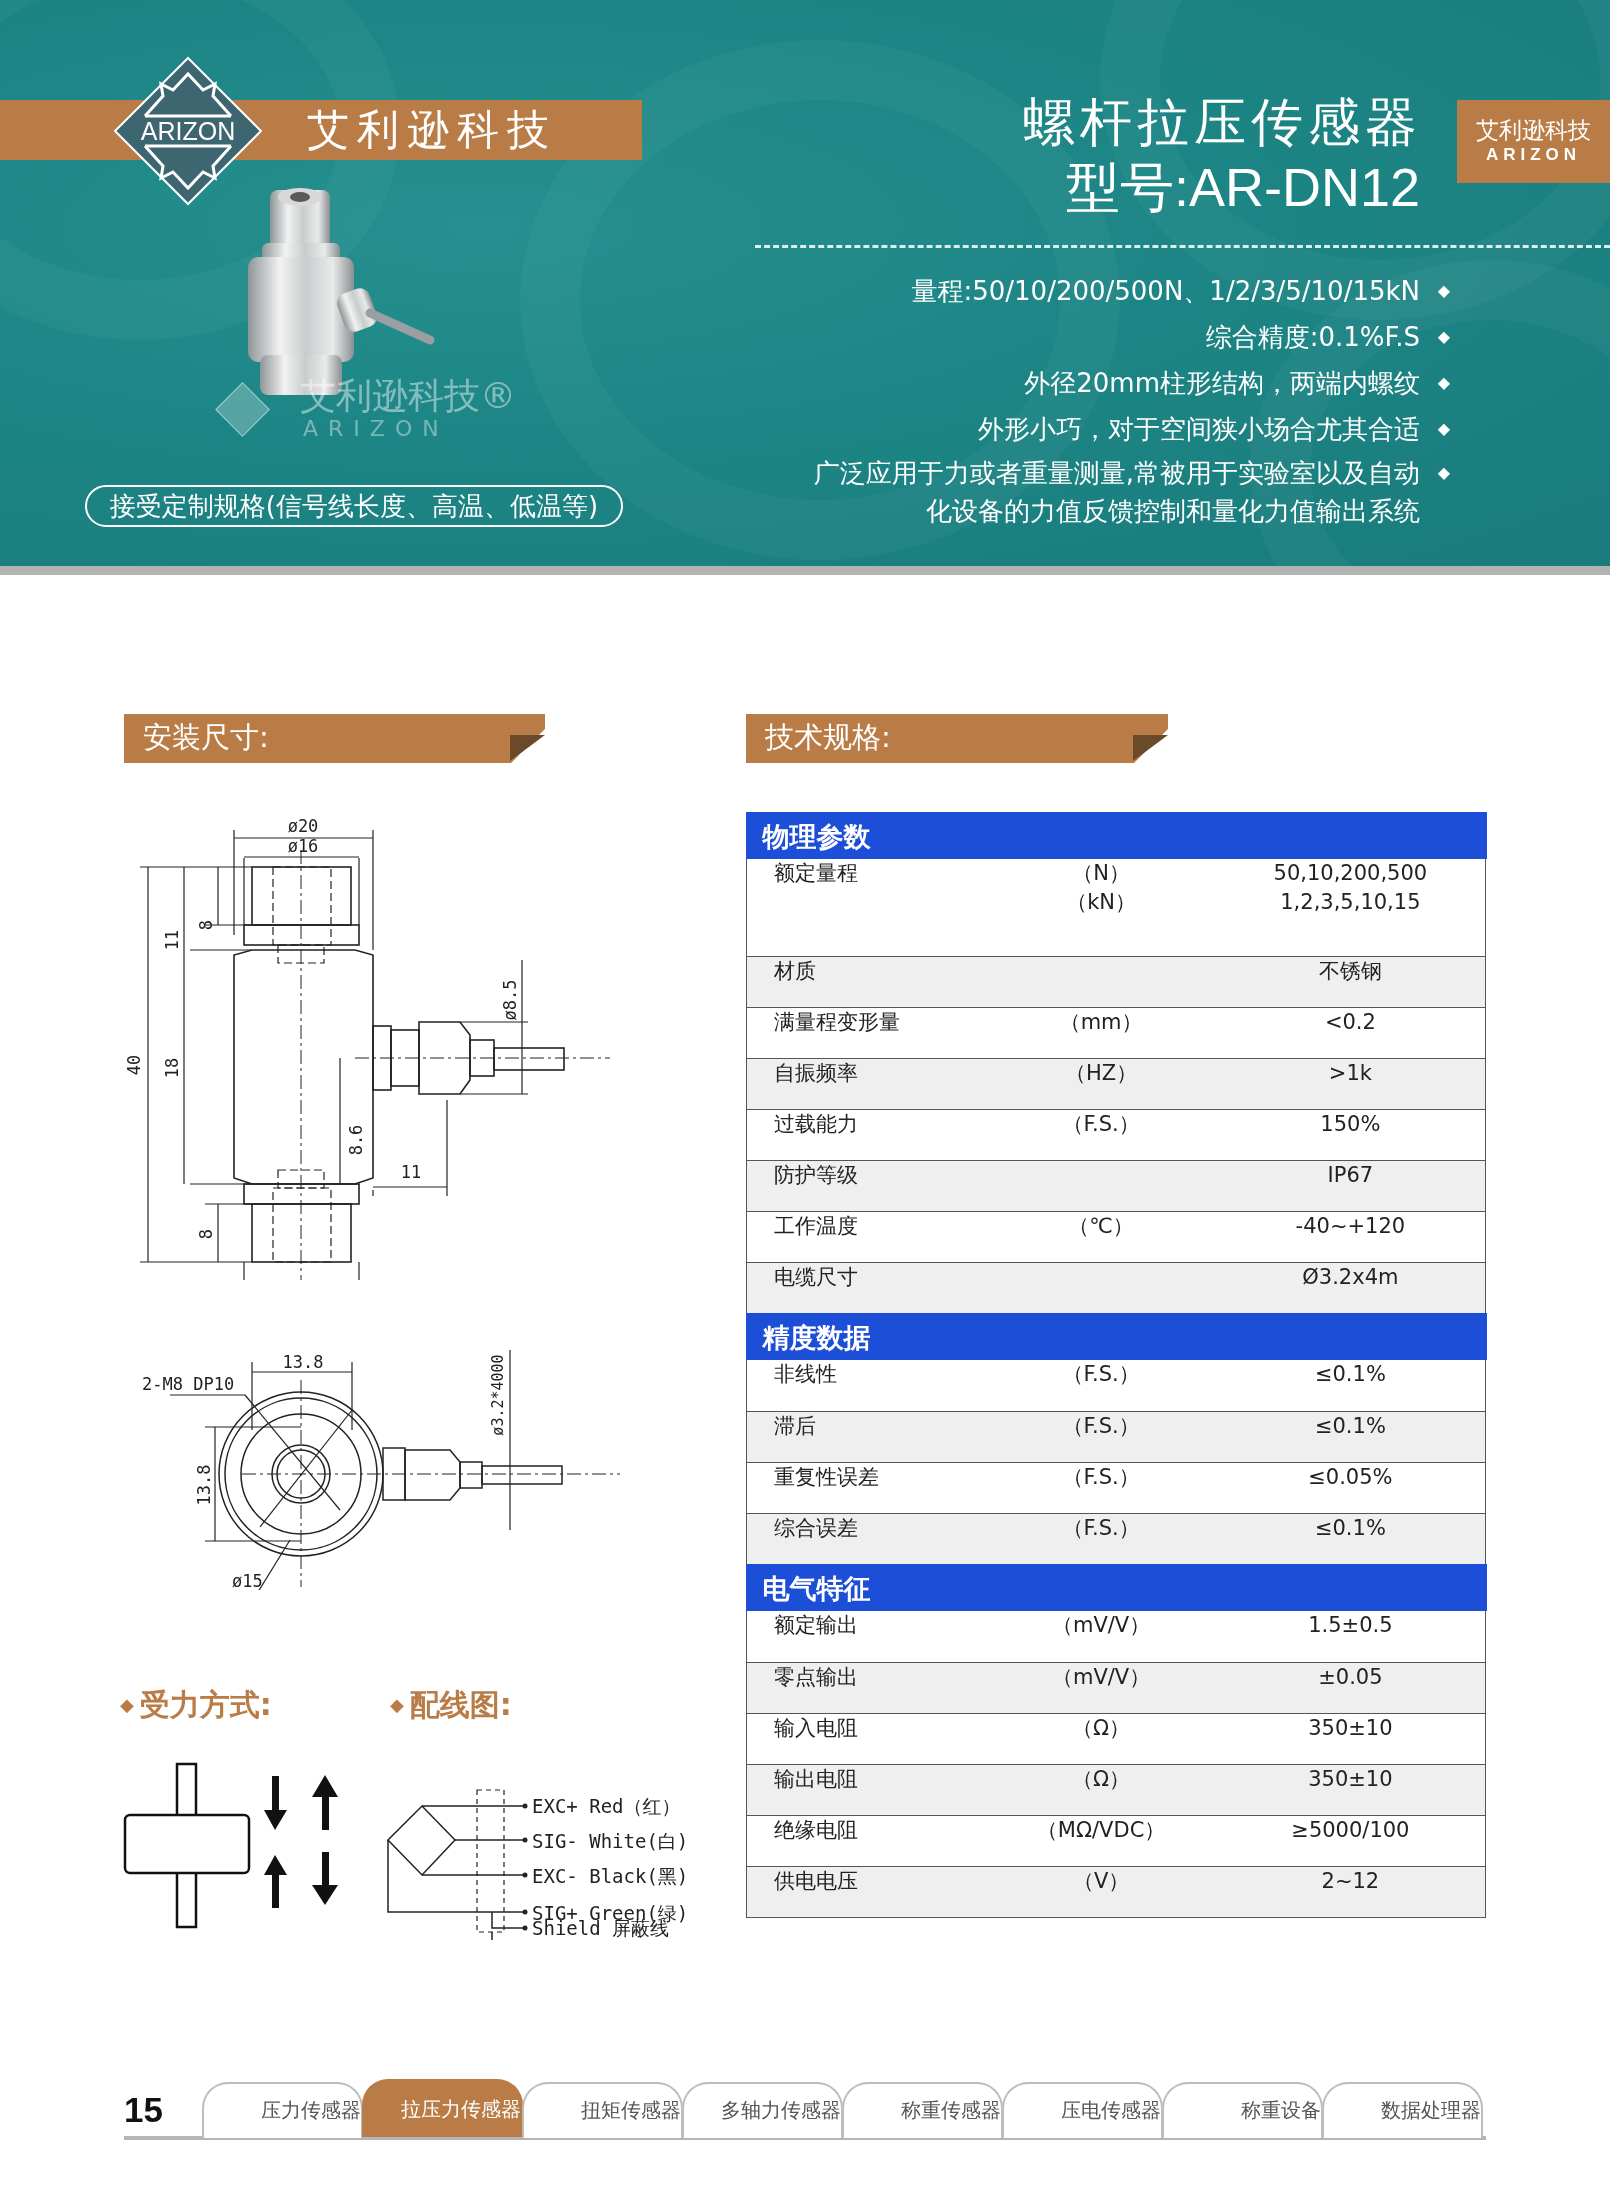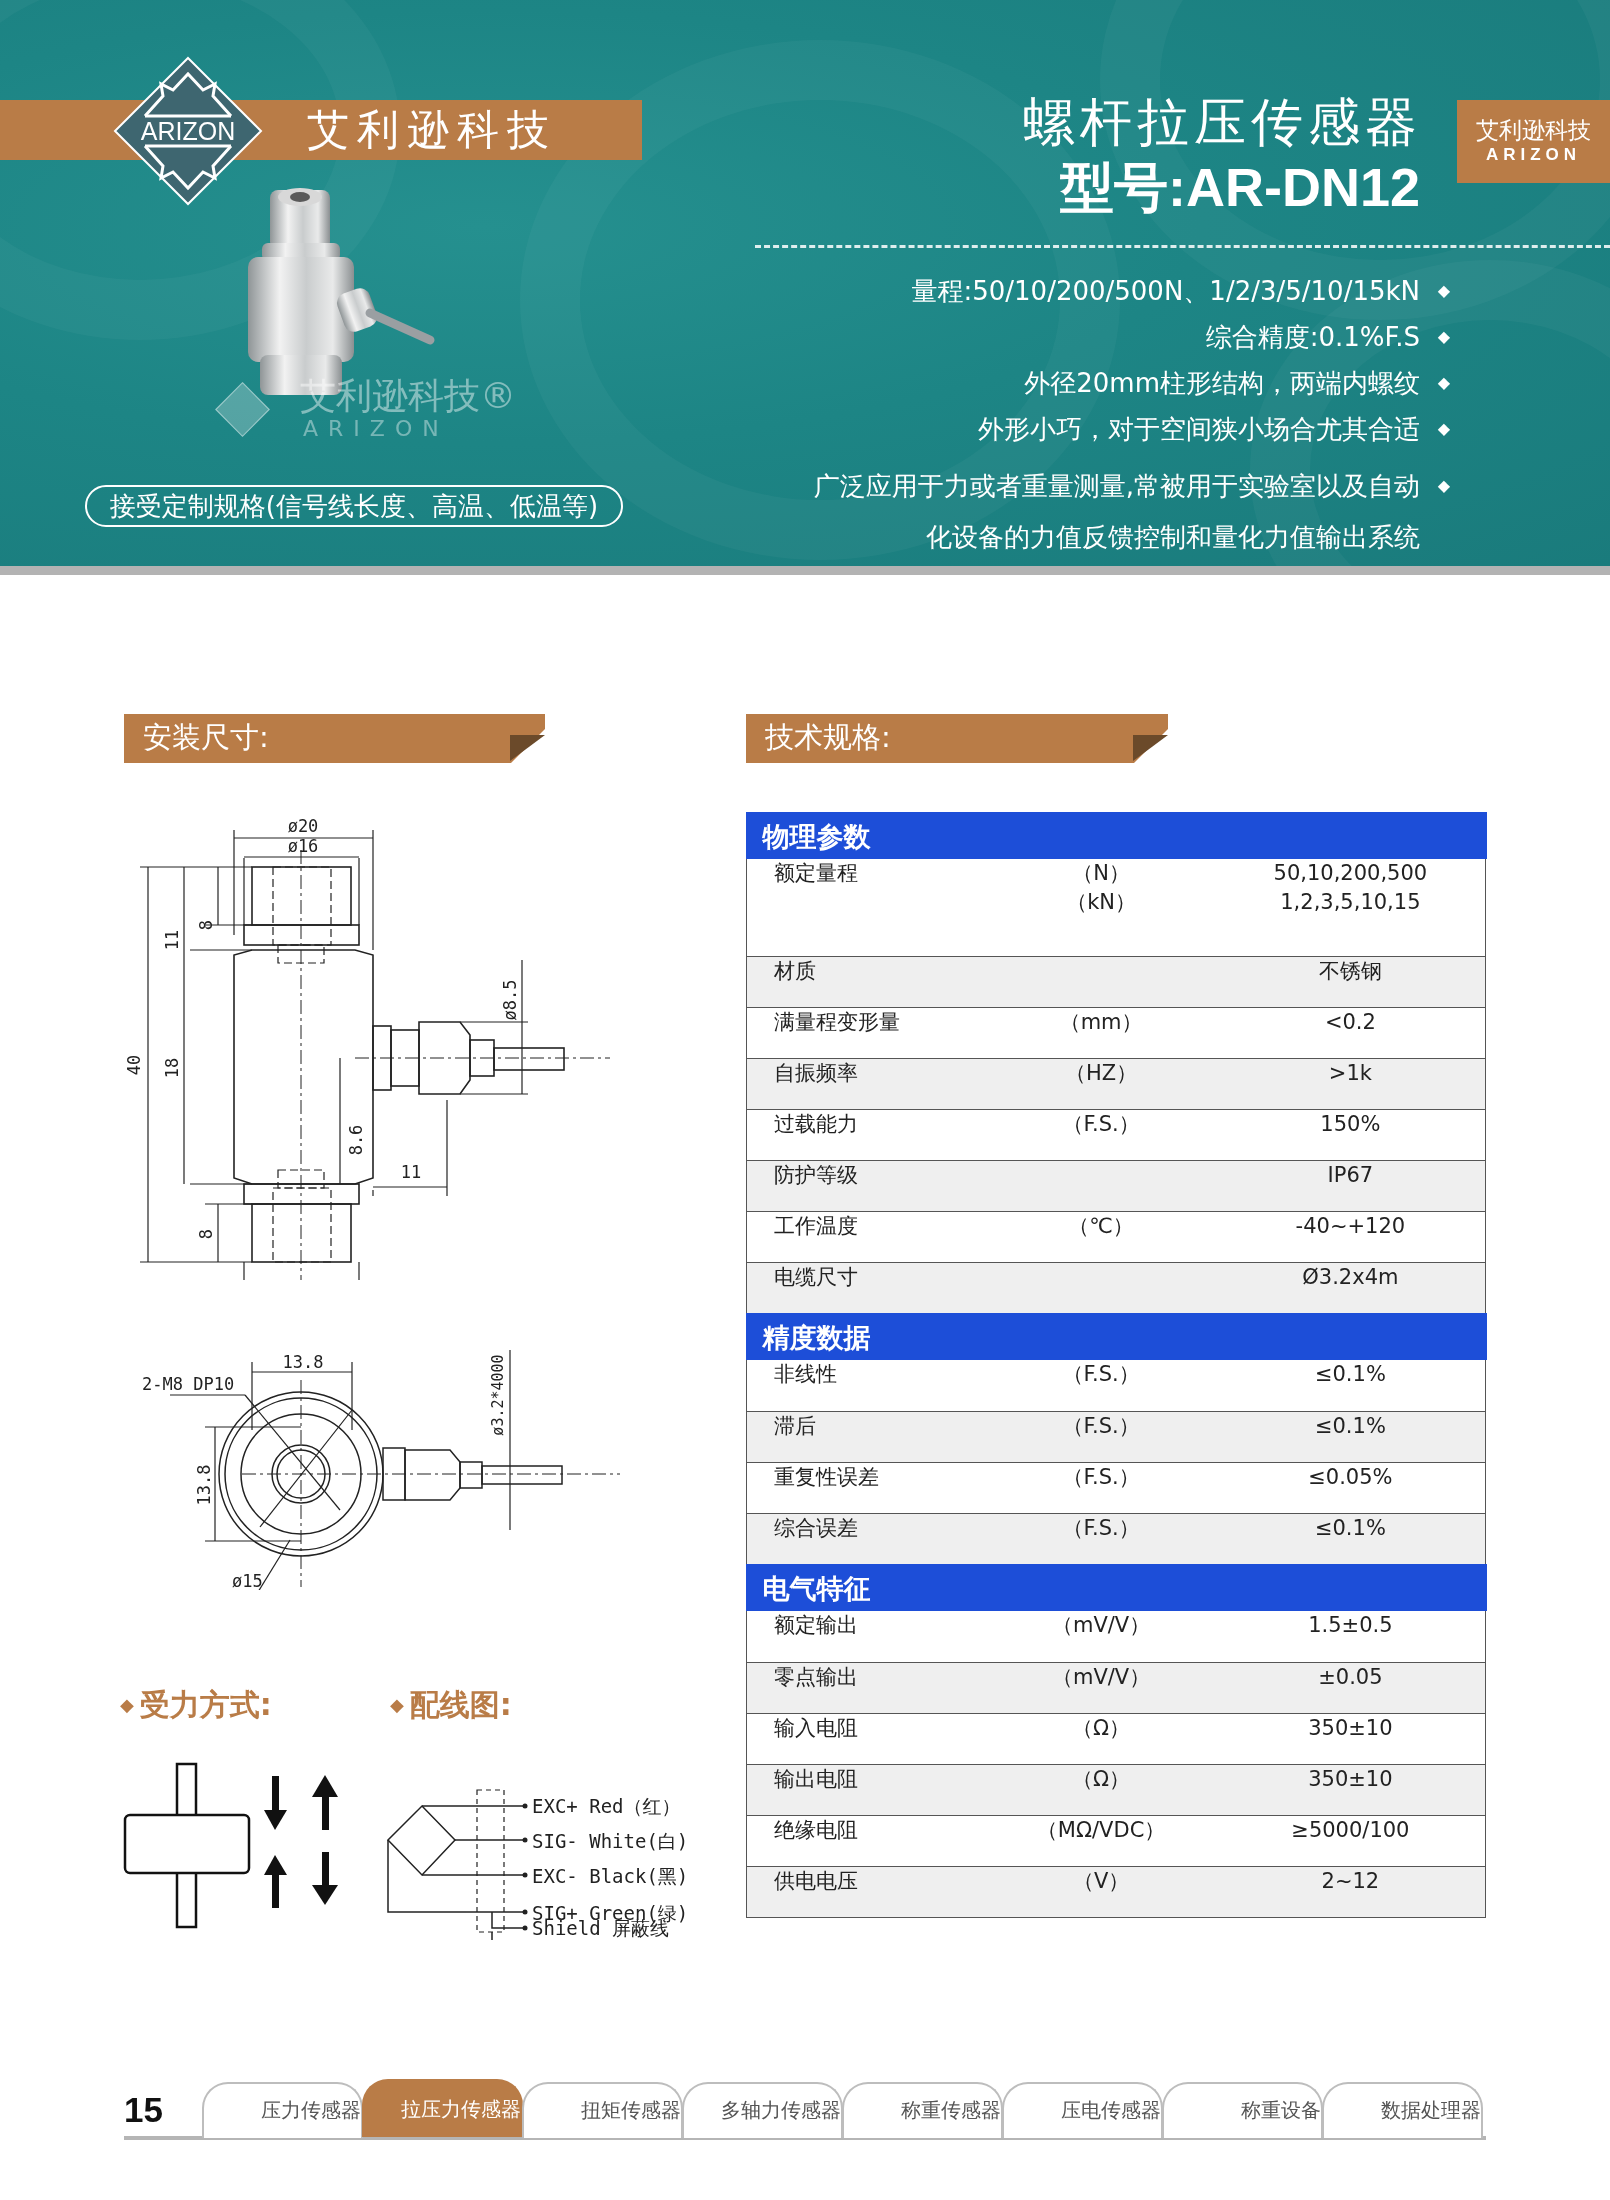--- a/index.html
+++ b/index.html
@@ -20,32 +20,32 @@
   .product-img { position: absolute; left: 240px; top: 185px; width: 210px; height: 220px; }
   .watermark { position: absolute; left: 215px; top: 372px; }
   .watermark .wm-cn { position: absolute; left: 85px; top: 0; font-size: 36px; color: rgba(255,255,255,0.45); white-space: nowrap; }
   .watermark .wm-en { position: absolute; left: 88px; top: 44px; font-size: 22px; letter-spacing: 10px; color: rgba(255,255,255,0.4); white-space: nowrap; }
   .watermark .wm-logo { position: absolute; left: 0; top: 10px; width: 55px; height: 55px; }
 
   .custom-pill { position: absolute; left: 85px; top: 485px; width: 538px; height: 42px; border: 2px solid #ffffff; border-radius: 21px;
     color: #fff; font-size: 26px; line-height: 38px; text-align: center; white-space: nowrap; }
 
   .hero-title { position: absolute; right: 188px; top: 92px; font-size: 52px; color: #fff; letter-spacing: 5px; white-space: nowrap; line-height: 60px; }
-  .hero-model { position: absolute; right: 190px; top: 155px; font-size: 54px; color: #fff; font-weight: bold; white-space: nowrap; line-height: 64px; font-family: "Liberation Sans", sans-serif; }
+  .hero-model { position: absolute; right: 190px; top: 155px; font-size: 54px; color: #fff; font-weight: normal; white-space: nowrap; line-height: 64px; font-family: "Liberation Sans", sans-serif; }
 
   .tag-box { position: absolute; left: 1457px; top: 100px; width: 153px; height: 83px; background: #b97c47; text-align: center; color: #fff; }
   .tag-box .tag-cn { font-size: 23px; margin-top: 16px; line-height: 28px; }
   .tag-box .tag-en { font-size: 17px; letter-spacing: 5px; font-weight: bold; line-height: 22px; font-family: "Liberation Sans", sans-serif; }
 
   .dash-line { position: absolute; left: 755px; top: 245px; width: 855px; border-top: 3px dashed rgba(255,255,255,0.85); }
 
   .features { position: absolute; right: 190px; top: 268px; width: 780px; color: #fff; font-size: 26px; }
   .feature { position: relative; text-align: right; line-height: 46px; white-space: nowrap; }
   .feature .bullet { position: absolute; right: -30px; top: 0; font-size: 16px; }
-  .feature.multi { line-height: 34px; margin-top: 17px; }
+  .feature.multi { line-height: 34px; margin-top: 4px; }
 
   
   .sec-head { position: absolute; height: 49px; background: #b97c47; color: #fff; font-size: 29px; font-weight: normal; line-height: 47px; padding-left: 19px; }
   .sec-head .fold-tri { position: absolute; right: -1px; bottom: 0; width: 0; height: 0; border-style: solid; border-width: 0 0 35px 35px; border-color: transparent transparent #ffffff transparent; }
 
   
   .spec-table { position: absolute; left: 746px; top: 812px; width: 740px; border-left: 1.5px solid #555; border-right: 1.5px solid #555; border-bottom: 1.5px solid #555; }
   .spec-group-head { height: 47px; background: #1d4ed8; color: #fff; font-size: 27px; font-weight: bold; line-height: 50px; padding-left: 17px; margin-left: -1.5px; margin-right: -1.5px; }
   .spec-row { display: flex; height: 51px; align-items: flex-start; border-top: 1.5px solid #555; font-size: 21px; color: #222; }
   .spec-row:first-of-type { border-top: none; }

